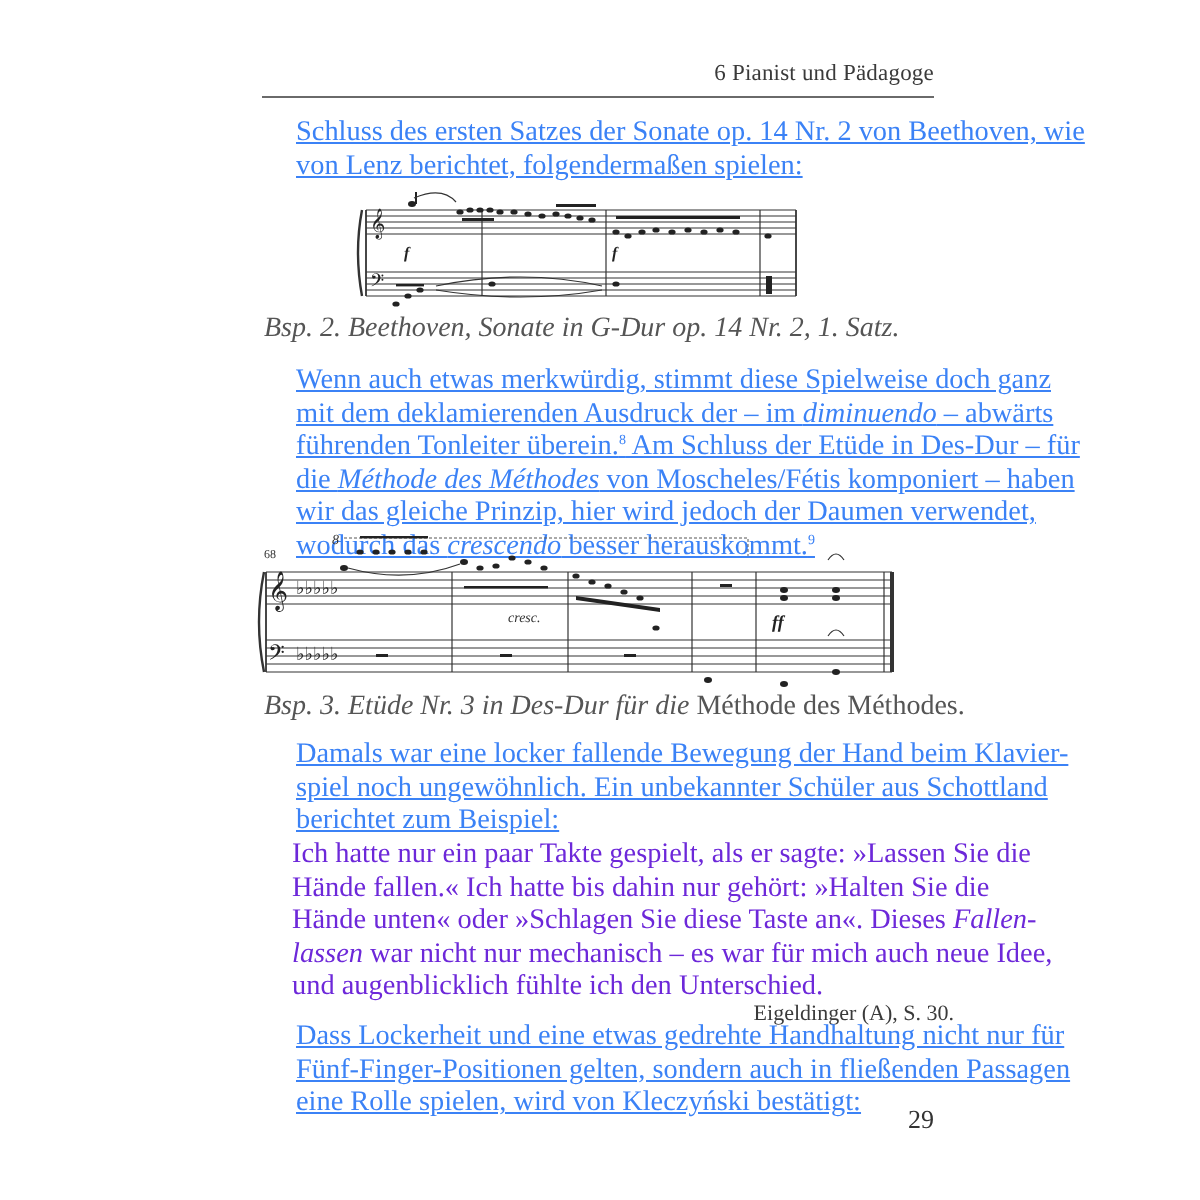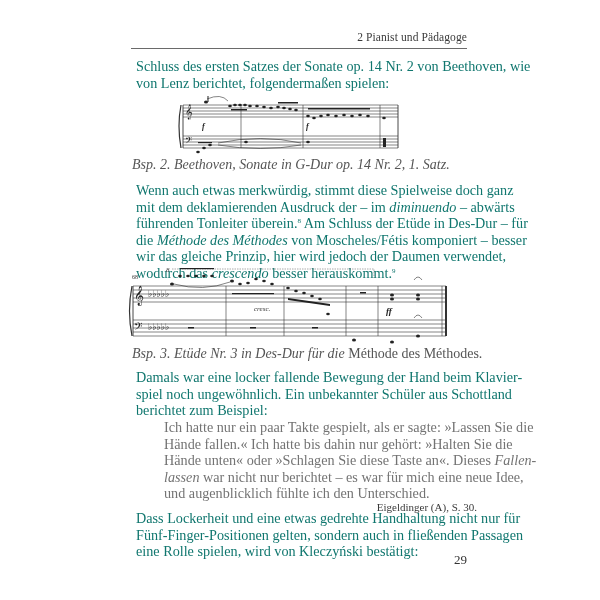--- a/index.html
+++ b/index.html
@@ -2,41 +2,41 @@
 <html><head>
 <meta charset="utf-8">
 <style>
   html, body { margin: 0; padding: 0; background: #ffffff; }
   body { width: 600px; height: 600px; position: relative; overflow: hidden;
          font-family: "Liberation Serif", "DejaVu Serif", serif; color: #2a2a2a; }
   .page { position: absolute; left: 0; top: 0; width: 600px; height: 600px; background: #fff; }
   .running-head { position: absolute; left: 131px; width: 336px; top: 31px; text-align: right;
                   font-size: 11.5px; color: #3a3a3a; letter-spacing: 0.1px; }
   .head-rule { position: absolute; left: 131px; width: 336px; top: 48px; height: 1px; background: #6a6a6a; }
-  .para { position: absolute; left: 136px; width: 335px; font-size: 14.2px; line-height: 16.6px;
-          text-align: justify; color: #0f766e; }
+  .para { position: absolute; left: 148px; width: 335px; font-size: 14.2px; line-height: 16.6px;
+          text-align: justify; color: #3b82f6; text-decoration: underline; }
   .para .line { display: block; text-align-last: justify; white-space: nowrap; }
   .para .line.last { text-align-last: left; }
   .caption { position: absolute; left: 132px; font-size: 14px; font-style: italic; color: #555; }
   .caption .up { font-style: normal; text-align: center; }
-  .quote { position: absolute; left: 164px; width: 321px; font-size: 14.2px; line-height: 16.6px; color: #737373; }
+  .quote { position: absolute; left: 146px; width: 321px; font-size: 14.2px; line-height: 16.6px; color: #6d28d9; }
   .quote .line { display: block; text-align-last: justify; white-space: nowrap; }
   .quote .line.last { text-align-last: left; }
   .source { position: absolute; right: 123px; font-size: 11px; color: #3a3a3a; }
   .page-num { position: absolute; right: 133px; top: 552px; font-size: 13px; color: #333; }
   sup { font-size: 7px; vertical-align: 5px; line-height: 0; }
   .music { position: absolute; }
   .music svg { display: block; }
 </style>
 </head>
 <body>
 
 <div class="page">
 
-  <div class="running-head">2 Pianist und Pädagoge</div>
+  <div class="running-head">6 Pianist und Pädagoge</div>
   <div class="head-rule"></div>
 
   <div class="para" style="top:58px;">
     <span class="line">Schluss des ersten Satzes der Sonate op. 14 Nr. 2 von Beethoven, wie</span>
     <span class="line last">von Lenz berichtet, folgendermaßen spielen:</span>
   </div>
 
   <div class="music" style="left:176px; top:96px;">
     <svg width="228" height="66" viewBox="0 0 228 66">
       <g stroke="#333" stroke-width="0.6">
@@ -106,21 +106,21 @@
       <text x="26" y="33" font-size="8" font-style="italic" font-weight="bold" fill="#222">f</text>
       <text x="130" y="33" font-size="8" font-style="italic" font-weight="bold" fill="#222">f</text>
     </svg>
   </div>
   <div class="caption" style="top:157px;">Bsp. 2. Beethoven, Sonate in G-Dur op. 14 Nr. 2, 1. Satz.</div>
 
   <div class="para" style="top:182px;">
     <span class="line">Wenn auch etwas merkwürdig, stimmt diese Spielweise doch ganz</span>
     <span class="line"><span>mit dem deklamierenden Ausdruck der – im </span><i>diminuendo</i><span> – abwärts</span></span>
     <span class="line"><span>führenden Tonleiter überein.</span><sup>8</sup><span> Am Schluss der Etüde in Des-Dur – für</span></span>
-    <span class="line"><span>die </span><i>Méthode des Méthodes</i><span> von Moscheles/Fétis komponiert – besser</span></span>
+    <span class="line"><span>die </span><i>Méthode des Méthodes</i><span> von Moscheles/Fétis komponiert – haben</span></span>
     <span class="line">wir das gleiche Prinzip, hier wird jedoch der Daumen verwendet,</span>
     <span class="line last"><span>wodurch das </span><i>crescendo</i><span> besser herauskommt.</span><sup>9</sup></span>
   </div>
 
   <div class="music" style="left:128px; top:264px;">
     <svg width="322" height="82" viewBox="0 0 322 82">
       <text x="4" y="15" font-size="6" fill="#333">68</text>
       <text x="38" y="8" font-size="7" font-style="italic" fill="#333">8</text>
       <path d="M44 5 L246 5 L246 14" fill="none" stroke="#555" stroke-width="0.5" stroke-dasharray="1.5,1"></path>
       <g stroke="#333" stroke-width="0.6">
@@ -193,21 +193,21 @@
   <div class="para" style="top:369px;">
     <span class="line">Damals war eine locker fallende Bewegung der Hand beim Klavier-</span>
     <span class="line">spiel noch ungewöhnlich. Ein unbekannter Schüler aus Schottland</span>
     <span class="line last">berichtet zum Beispiel:</span>
   </div>
 
   <div class="quote" style="top:419px;">
     <span class="line">Ich hatte nur ein paar Takte gespielt, als er sagte: »Lassen Sie die</span>
     <span class="line">Hände fallen.« Ich hatte bis dahin nur gehört: »Halten Sie die</span>
     <span class="line"><span>Hände unten« oder »Schlagen Sie diese Taste an«. Dieses </span><i>Fallen-</i></span>
-    <span class="line"><i>lassen</i><span> war nicht nur berichtet – es war für mich eine neue Idee,</span></span>
+    <span class="line"><i>lassen</i><span> war nicht nur mechanisch – es war für mich auch neue Idee,</span></span>
     <span class="line last">und augenblicklich fühlte ich den Unterschied.</span>
   </div>
   <div class="source" style="top:501px;">Eigeldinger (A), S. 30.</div>
 
   <div class="para" style="top:502px;">
     <span class="line" style="visibility:hidden;">&nbsp;</span>
   </div>
   <div class="para" style="top:510px;">
     <span class="line">Dass Lockerheit und eine etwas gedrehte Handhaltung nicht nur für</span>
     <span class="line">Fünf-Finger-Positionen gelten, sondern auch in fließenden Passagen</span>

